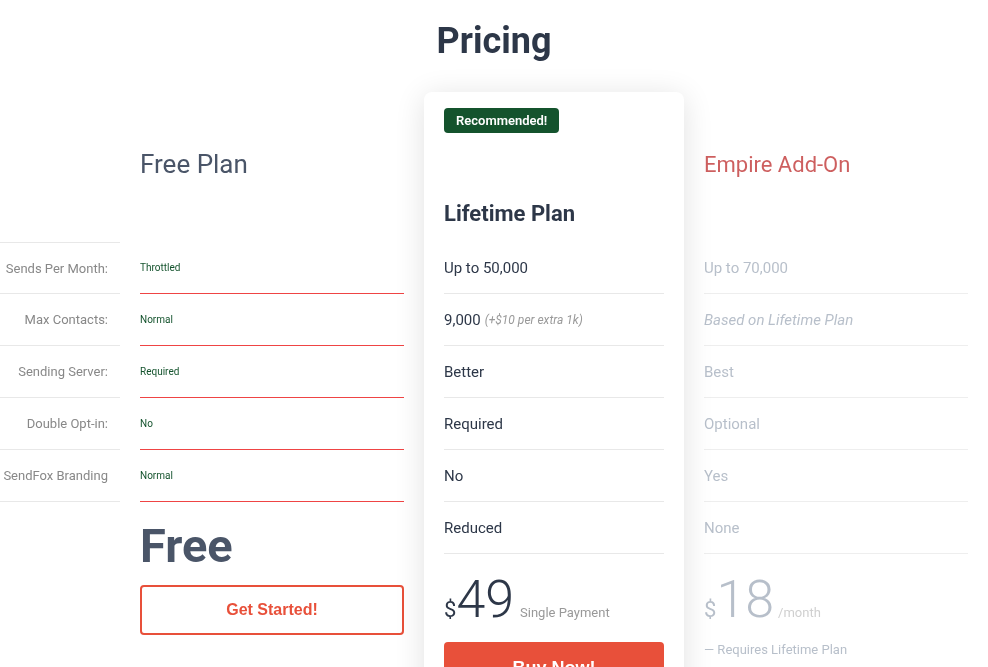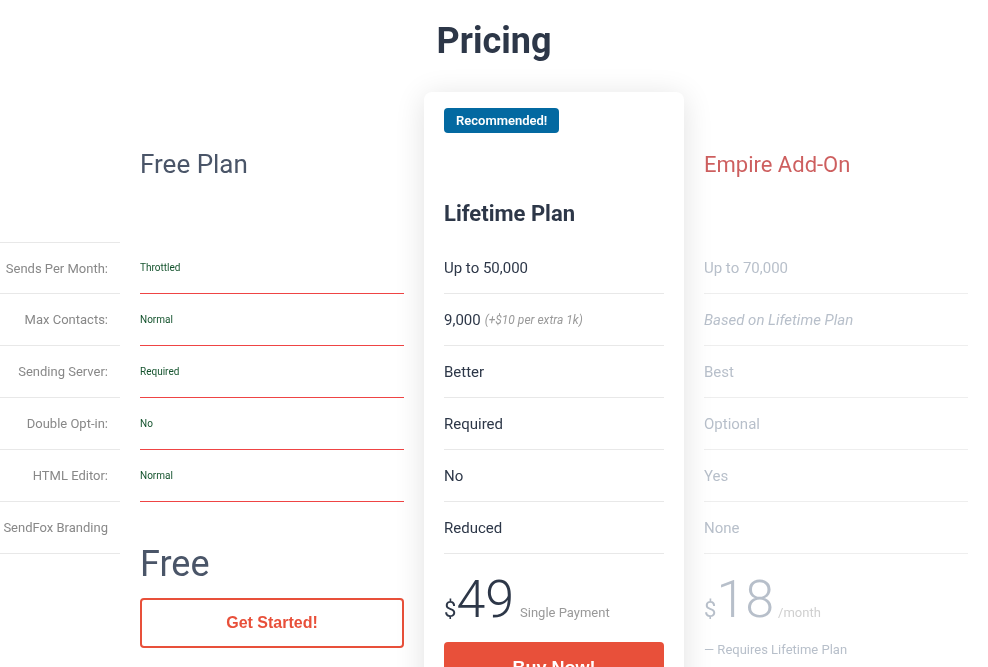--- a/index.html
+++ b/index.html
@@ -93,25 +93,24 @@
       gap: 16px;
     }
 
     .price-display {
       display: flex;
       align-items: baseline;
       gap: 2px;
     }
 
     .price-amount {
-      font-size: 36px;
-      font-weight: 400;
+      font-size: 47px;
+      font-weight: 700;
       color: #4a5568;
       line-height: 1;
-      margin-top: 24px;
     }
 
     .btn-get-started {
       width: 100%;
       padding: 14px 20px;
       border: 2px solid #e8503a;
       background: #fff;
       color: #e8503a;
       font-size: 16px;
       font-weight: 600;
@@ -139,21 +138,21 @@
       height: 150px;
       display: flex;
       flex-direction: column;
       justify-content: flex-end;
     }
 
     .recommended-badge {
       position: absolute;
       top: 16px;
       left: 20px;
-      background: #0369a1;
+      background: #14532d;
       color: #fff;
       font-size: 13px;
       font-weight: 600;
       padding: 5px 12px;
       border-radius: 4px;
     }
 
     .lifetime-plan-name {
       font-size: 22px;
       font-weight: 700;
@@ -307,21 +306,20 @@
 
 <h1 class="page-title">Pricing</h1>
 
 <div class="pricing-container">
 
   <div class="labels-col">
     <div class="label-row">Sends Per Month:</div>
     <div class="label-row">Max Contacts:</div>
     <div class="label-row">Sending Server:</div>
     <div class="label-row">Double Opt-in:</div>
-    <div class="label-row">HTML Editor:</div>
     <div class="label-row">SendFox Branding</div>
   </div>
 
   <div class="plan-col">
     <div class="plan-header">
       <span class="plan-name">Free Plan</span>
     </div>
     <div class="plan-row">Throttled</div>
     <div class="plan-row">Normal</div>
     <div class="plan-row">Required</div>

